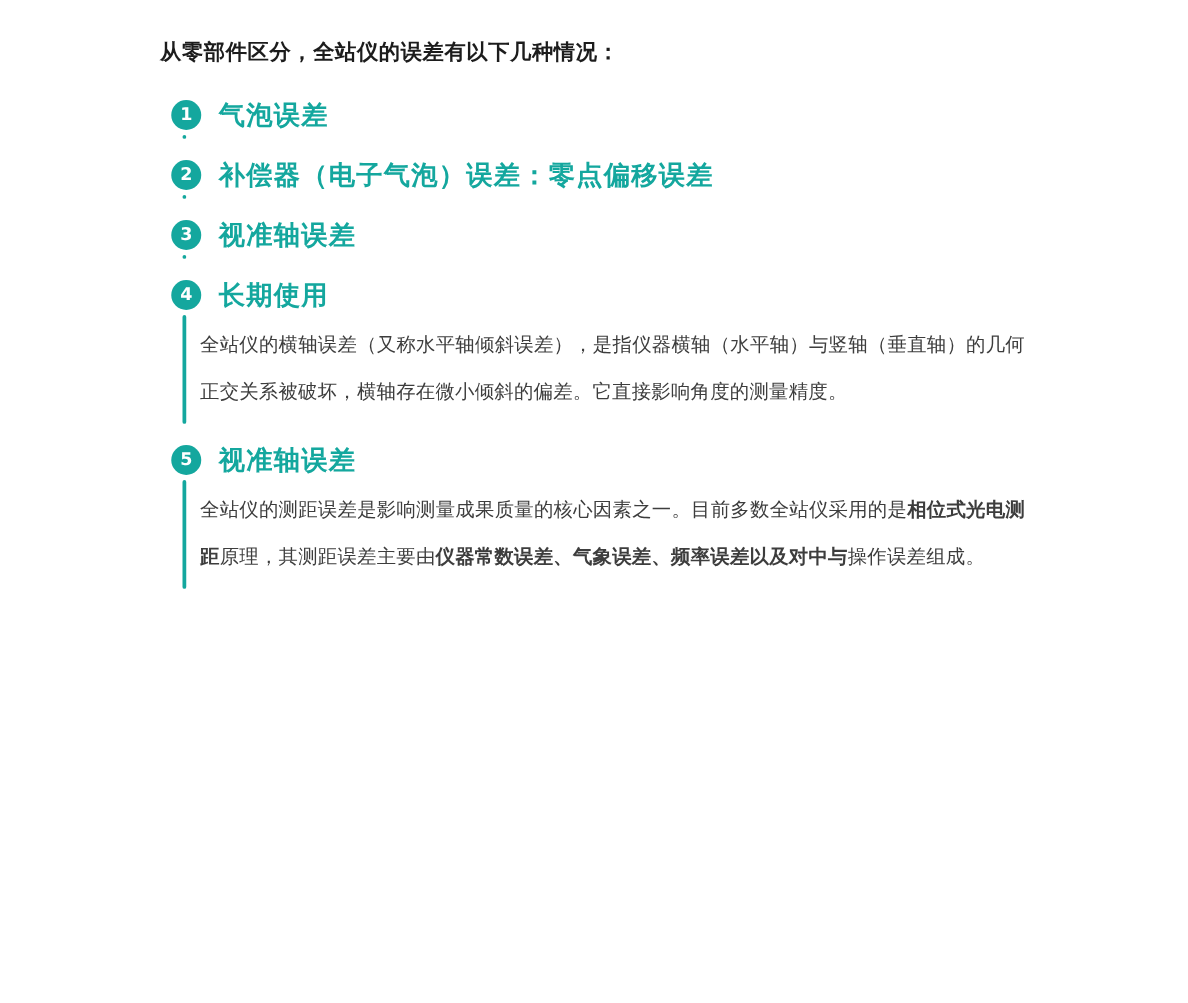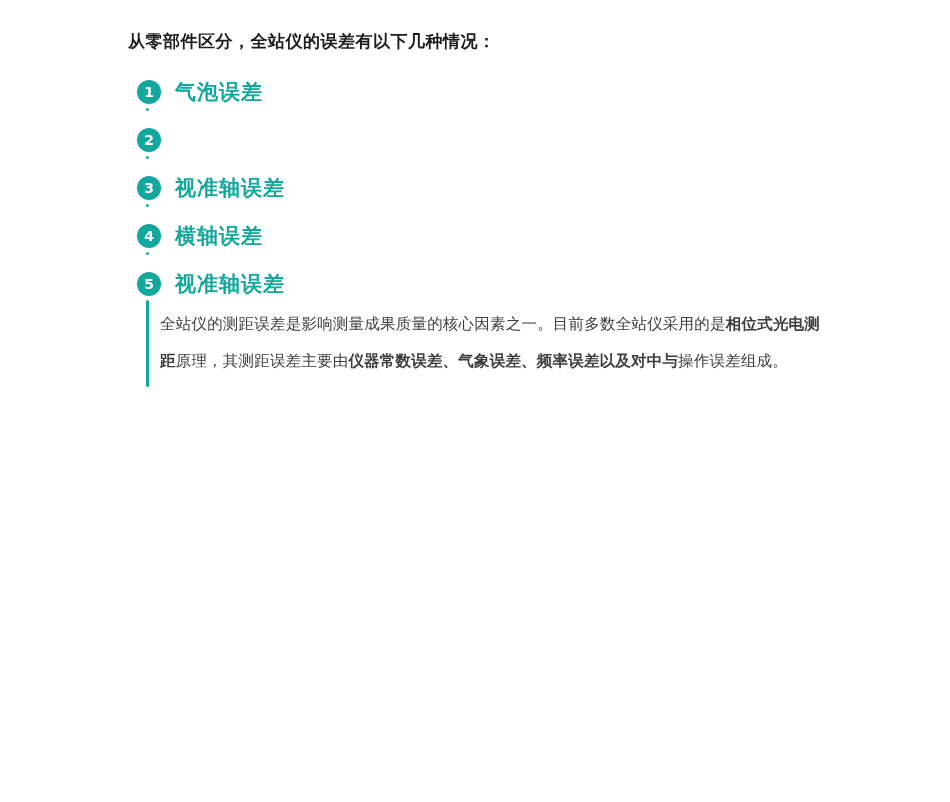--- a/index.html
+++ b/index.html
@@ -91,37 +91,39 @@
     <div class="section-header">
       <span class="badge">1</span>
       <span class="section-heading">气泡误差</span>
     </div>
   </div>
 
   <div class="section">
     <span class="section-rail"></span>
     <div class="section-header">
       <span class="badge">2</span>
+      <span class="section-heading">补偿器（电子气泡）误差：零点偏移误差</span>
     </div>
   </div>
 
   <div class="section">
     <span class="section-rail"></span>
     <div class="section-header">
       <span class="badge">3</span>
       <span class="section-heading">视准轴误差</span>
     </div>
   </div>
 
   <div class="section">
     <span class="section-rail"></span>
     <div class="section-header">
       <span class="badge">4</span>
-      <span class="section-heading">横轴误差</span>
+      <span class="section-heading">长期使用</span>
     </div>
+    <p class="section-paragraph"><span>全站仪的横轴误差（又称水平轴倾斜误差），是指仪器横轴（水平轴）与竖轴（垂直轴）的几何正交关系被破坏，横轴存在微小倾斜的偏差。它直接影响角度的测量精度。</span></p>
   </div>
 
   <div class="section">
     <span class="section-rail"></span>
     <div class="section-header">
       <span class="badge">5</span>
       <span class="section-heading">视准轴误差</span>
     </div>
     <p class="section-paragraph"><span>全站仪的测距误差是影响测量成果质量的核心因素之一。目前多数全站仪采用的是</span><b>相位式光电测距</b><span>原理，其测距误差主要由</span><b>仪器常数误差、气象误差、频率误差以及对中与</b><span>操作误差组成。</span></p>
   </div>

